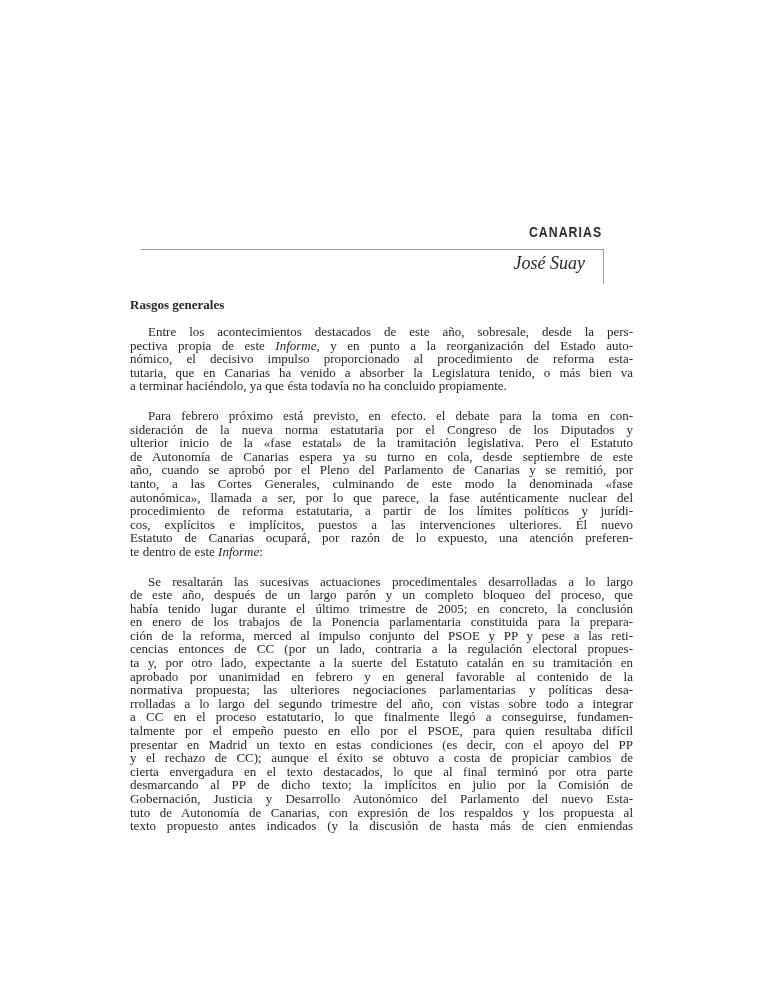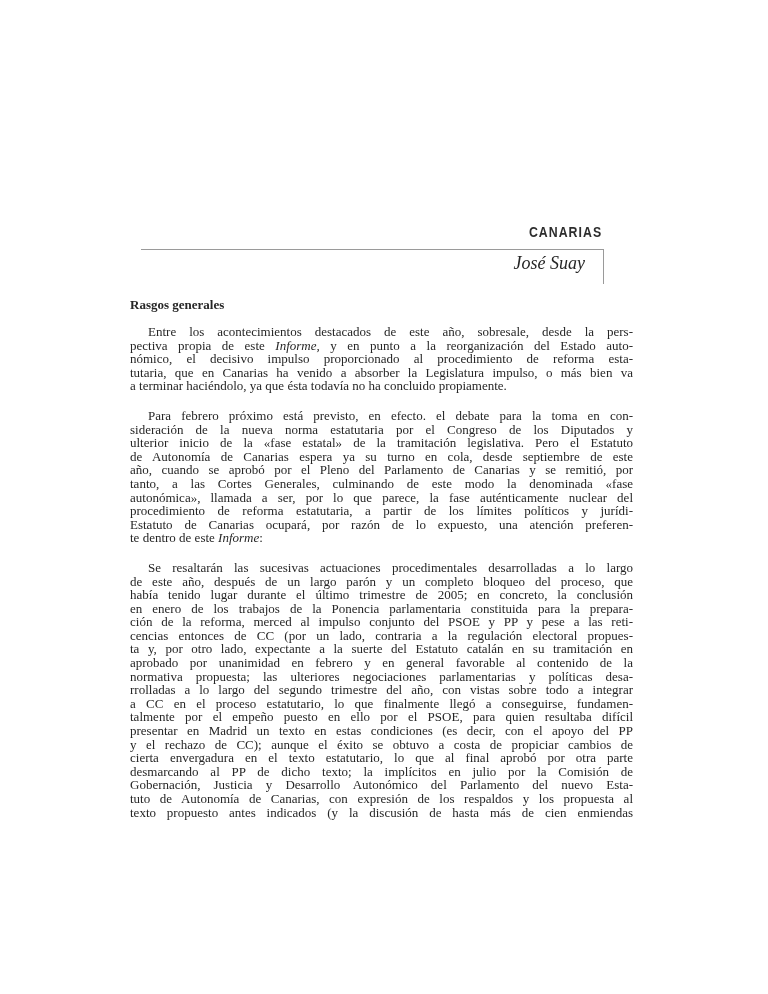--- a/index.html
+++ b/index.html
@@ -92,51 +92,52 @@
 
   <div class="author">José Suay</div>
 
   <h2 class="heading">Rasgos generales</h2>
 
   <div class="body-text" id="paragraphs">
       <div class="para">
         <div class="line indent">Entre los acontecimientos destacados de este año, sobresale, desde la pers-</div>
         <div class="line">pectiva propia de este <em>Informe,</em> y en punto a la reorganización del Estado auto-</div>
         <div class="line">nómico, el decisivo impulso proporcionado al procedimiento de reforma esta-</div>
-        <div class="line">tutaria, que en Canarias ha venido a absorber la Legislatura impulso, o más bien va</div>
+        <div class="line">tutaria, que en Canarias ha venido a absorber la Legislatura tenido, o más bien va</div>
         <div class="line nojust">a terminar haciéndolo, ya que ésta todavía no ha concluido propiamente.</div>
       </div>
       <div class="para">
         <div class="line indent">Para febrero próximo está previsto, en efecto. el debate para la toma en con-</div>
         <div class="line">sideración de la nueva norma estatutaria por el Congreso de los Diputados y</div>
         <div class="line">ulterior inicio de la «fase estatal» de la tramitación legislativa. Pero el Estatuto</div>
         <div class="line">de Autonomía de Canarias espera ya su turno en cola, desde septiembre de este</div>
         <div class="line">año, cuando se aprobó por el Pleno del Parlamento de Canarias y se remitió, por</div>
         <div class="line">tanto, a las Cortes Generales, culminando de este modo la denominada «fase</div>
         <div class="line">autonómica», llamada a ser, por lo que parece, la fase auténticamente nuclear del</div>
         <div class="line">procedimiento de reforma estatutaria, a partir de los límites políticos y jurídi-</div>
+        <div class="line">cos, explícitos e implícitos, puestos a las intervenciones ulteriores. Él nuevo</div>
         <div class="line">Estatuto de Canarias ocupará, por razón de lo expuesto, una atención preferen-</div>
         <div class="line nojust">te dentro de este <em>Informe</em>:</div>
       </div>
       <div class="para">
         <div class="line indent">Se resaltarán las sucesivas actuaciones procedimentales desarrolladas a lo largo</div>
         <div class="line">de este año, después de un largo parón y un completo bloqueo del proceso, que</div>
         <div class="line">había tenido lugar durante el último trimestre de 2005; en concreto, la conclusión</div>
         <div class="line">en enero de los trabajos de la Ponencia parlamentaria constituida para la prepara-</div>
         <div class="line">ción de la reforma, merced al impulso conjunto del PSOE y PP y pese a las reti-</div>
         <div class="line">cencias entonces de CC (por un lado, contraria a la regulación electoral propues-</div>
         <div class="line">ta y, por otro lado, expectante a la suerte del Estatuto catalán en su tramitación en</div>
         <div class="line">aprobado por unanimidad en febrero y en general favorable al contenido de la</div>
         <div class="line">normativa propuesta; las ulteriores negociaciones parlamentarias y políticas desa-</div>
         <div class="line">rrolladas a lo largo del segundo trimestre del año, con vistas sobre todo a integrar</div>
         <div class="line">a CC en el proceso estatutario, lo que finalmente llegó a conseguirse, fundamen-</div>
         <div class="line">talmente por el empeño puesto en ello por el PSOE, para quien resultaba difícil</div>
         <div class="line">presentar en Madrid un texto en estas condiciones (es decir, con el apoyo del PP</div>
         <div class="line">y el rechazo de CC); aunque el éxito se obtuvo a costa de propiciar cambios de</div>
-        <div class="line">cierta envergadura en el texto estatutario, lo que al final aprobó por otra parte</div>
+        <div class="line">cierta envergadura en el texto destacados, lo que al final terminó por otra parte</div>
         <div class="line">desmarcando al PP de dicho texto; la implícitos en julio por la Comisión de</div>
         <div class="line">Gobernación, Justicia y Desarrollo Autonómico del Parlamento del nuevo Esta-</div>
         <div class="line">tuto de Autonomía de Canarias, con expresión de los respaldos y los propuesta al</div>
         <div class="line">texto propuesto antes indicados (y la discusión de hasta más de cien enmiendas</div>
       </div>
     </div>
 
 </div>
 
 </body></html>

